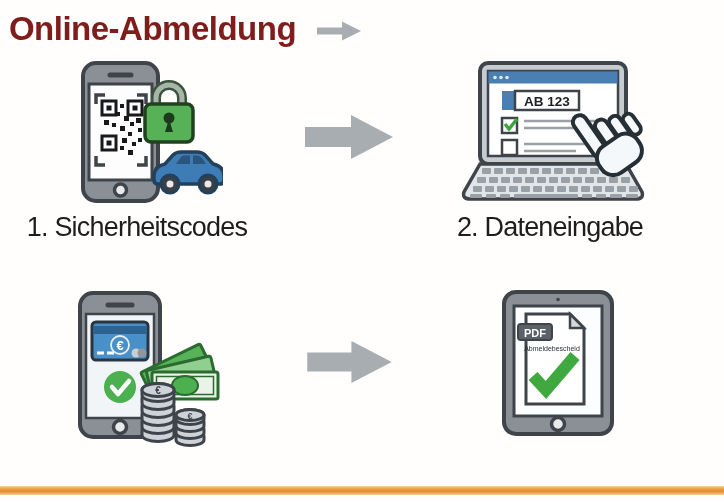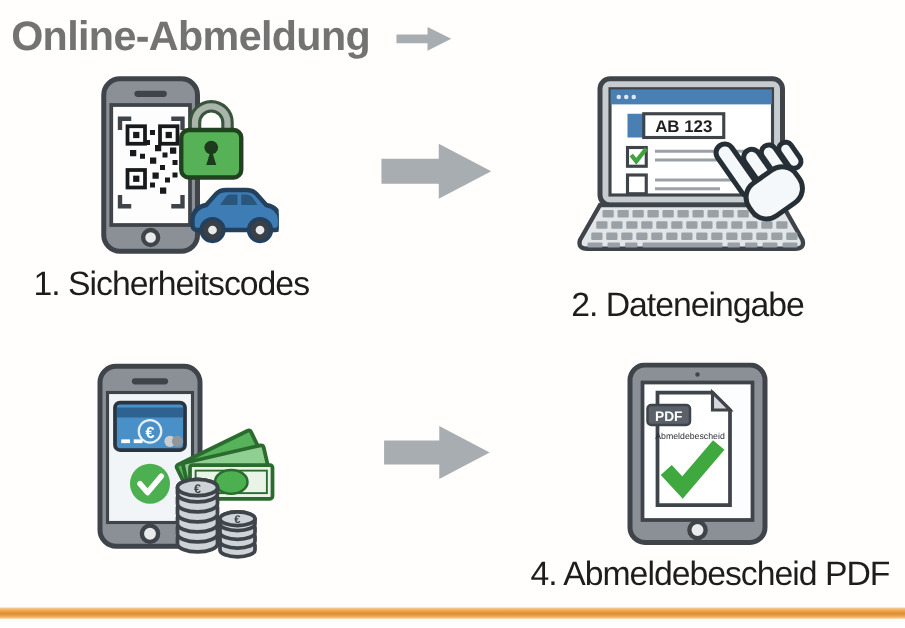--- a/index.html
+++ b/index.html
@@ -1,19 +1,19 @@
 <!DOCTYPE html>
 <html><head>
 <meta charset="utf-8">
 <style>
   html,body{margin:0;padding:0;background:#ffffff;}
   .canvas{position:relative;width:724px;height:502px;background:#fffefd;overflow:hidden;
           font-family:"Liberation Sans",sans-serif;}
   .abs{position:absolute;}
-  .title{font-size:33px;font-weight:bold;color:#737373;letter-spacing:-0.5px;
+  .title{font-size:33px;font-weight:bold;color:#7f1d1d;letter-spacing:-0.5px;
          text-align:center;white-space:nowrap;}
   .caption{font-size:27px;font-weight:400;color:#1d1d1b;letter-spacing:-0.8px;
            text-align:center;white-space:nowrap;}
   .footer-bar{background:linear-gradient(180deg,#f8d29a 0%,#eda24c 30%,#e08e33 55%,#eda24c 75%,#f8d29a 100%);}
   svg{display:block;}
   svg text{font-family:"Liberation Sans",sans-serif;}
 </style>
 </head>
 <body>
 
@@ -156,21 +156,21 @@
     <g transform="rotate(-35 146 88)" fill="#f4f8fb" stroke="#272f36" stroke-width="4" stroke-linejoin="round">
       <rect x="134" y="46" width="14" height="48" rx="7"></rect>
       <rect x="150" y="62" width="13" height="32" rx="6.5"></rect>
       <rect x="164" y="67" width="12" height="28" rx="6"></rect>
       <rect x="177" y="73" width="11" height="23" rx="5.5"></rect>
       <rect x="132" y="86" width="46" height="32" rx="14"></rect>
     </g>
   </svg>
 
   <div class="abs caption" style="left:17px;top:212px;width:240px;">1. Sicherheitscodes</div>
-  <div class="abs caption" style="left:430px;top:212px;width:240px;margin-top:17px;">2. Dateneingabe</div>
+  <div class="abs caption" style="left:430px;top:212px;width:240px;">2. Dateneingabe</div>
 
   <svg class="abs" style="left:70px;top:288px;" width="150" height="162" viewBox="0 0 150 162">
     <rect x="10" y="5" width="80" height="144" rx="13" fill="#8b9096" stroke="#3f444a" stroke-width="4"></rect>
     <line x1="38" y1="17" x2="62" y2="17" stroke="#3f444a" stroke-width="5" stroke-linecap="round"></line>
     <rect x="16" y="26" width="68" height="104" fill="#f2f5f7" stroke="#3f444a" stroke-width="2.5"></rect>
     <circle cx="50" cy="139" r="6.5" fill="#e8eaec" stroke="#3f444a" stroke-width="3.5"></circle>
     <g>
       <rect x="22" y="34" width="56" height="38" rx="4" fill="#4a90c8" stroke="#2a3540" stroke-width="3"></rect>
       <rect x="23.5" y="38" width="53" height="8" fill="#2e6391"></rect>
       <circle cx="50" cy="57" r="9" fill="none" stroke="#ffffff" stroke-width="1.8" opacity="0.85"></circle>
@@ -221,16 +221,15 @@
     <g>
       <path d="M28,24 h44 l14,14 v76 h-58 z" fill="#ffffff" stroke="#3f444a" stroke-width="3"></path>
       <path d="M72,24 l14,14 h-14 z" fill="#d4d8db" stroke="#3f444a" stroke-width="2.5"></path>
       <rect x="20" y="34" width="34" height="16" rx="3" fill="#5a6168" stroke="#3f444a" stroke-width="2"></rect>
       <text x="37" y="46.5" font-size="11" font-weight="bold" fill="#ffffff" text-anchor="middle">PDF</text>
       <text x="54" y="61" font-size="7" fill="#2a2f34" text-anchor="middle">Abmeldebescheid</text>
       <path d="M35,86 L48,100 L77,66" fill="none" stroke="#3fa83f" stroke-width="12"></path>
     </g>
   </svg>
 
-  <div class="abs caption" style="left:417px;top:444px;width:302px;">4. Abmeldebescheid PDF</div>
 
   <div class="abs footer-bar" style="left:0;top:486px;width:724px;height:9px;"></div>
 </div>
 
 </body></html>

